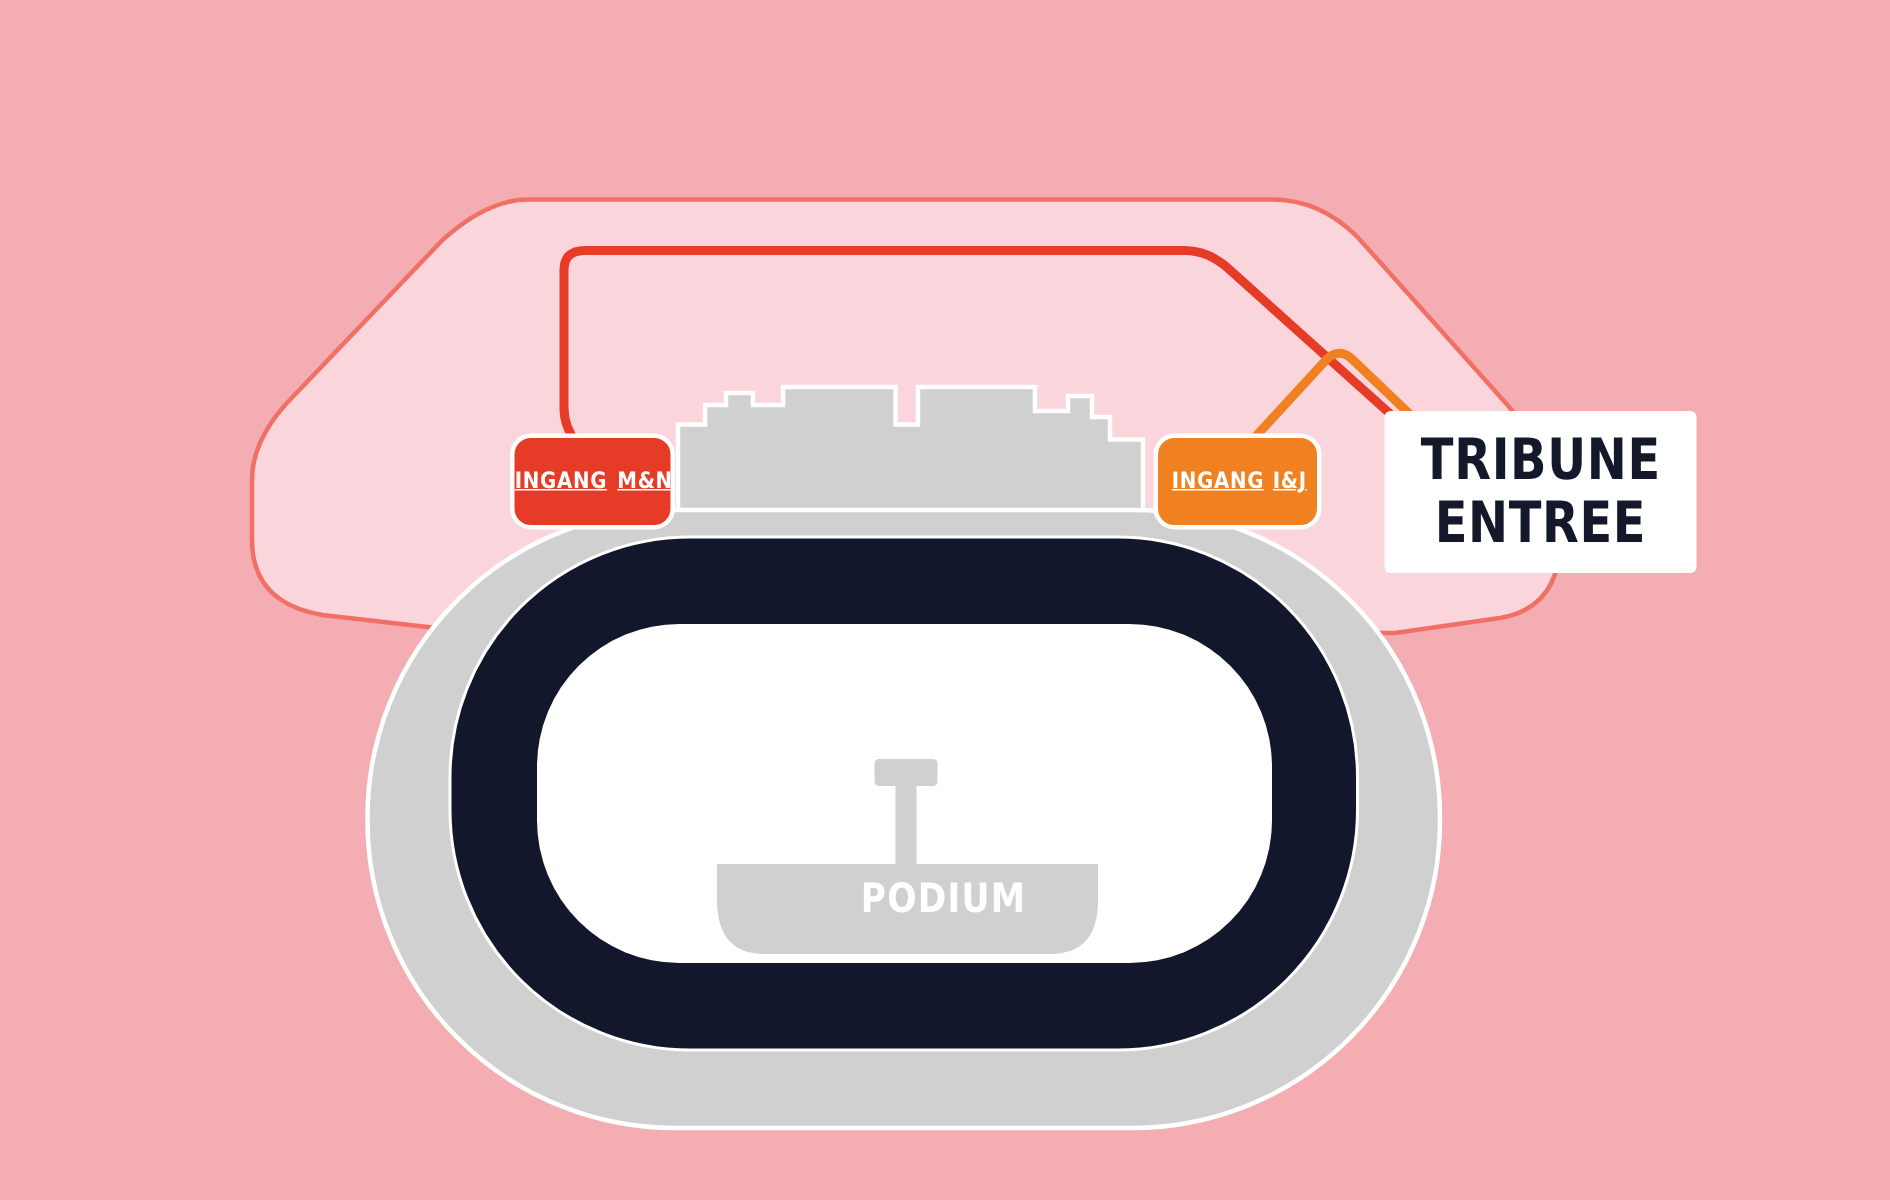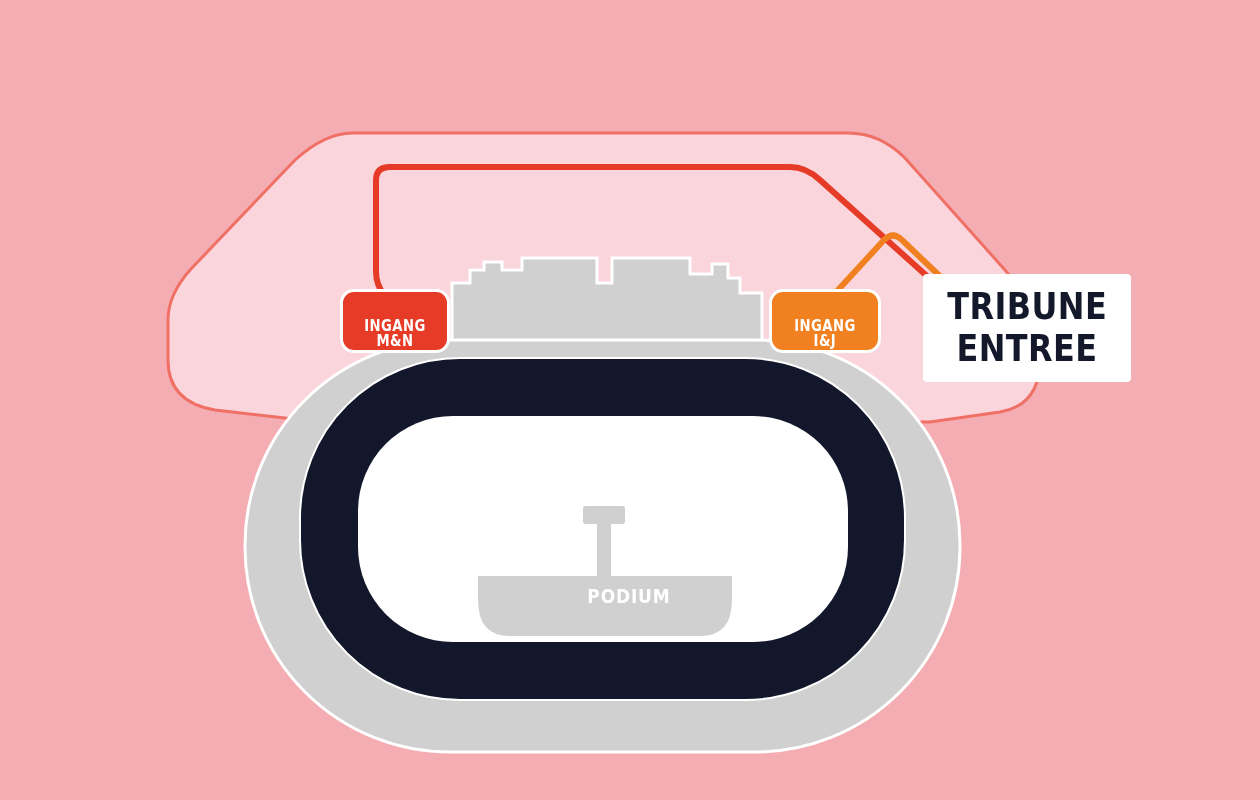--- a/index.html
+++ b/index.html
@@ -6,40 +6,40 @@
   body {
     width: 1260px; height: 800px; overflow: hidden;
     background: #f4adb2;
     font-family: "DejaVu Sans Condensed", "DejaVu Sans", "Liberation Sans", sans-serif;
     position: relative;
   }
   #stage { position: absolute; left: 0; top: 0; width: 1260px; height: 800px; }
   svg#map { position: absolute; left: 0; top: 0; }
   .label {
     position: absolute; box-sizing: border-box;
-    display: flex; flex-direction: column; align-items: center; justify-content: flex-end;
+    display: flex; flex-direction: row; align-items: center; justify-content: center;
     color: #ffffff; font-weight: bold; text-align: center;
     border: 3px solid #ffffff; border-radius: 14px;
     font-family: "DejaVu Sans", "Liberation Sans", sans-serif;
-    letter-spacing: 0.5px; line-height: 1.05;
+    letter-spacing: 0.5px; line-height: 1.05; text-decoration: underline;
   }
   .label span { display: block; font-size: 15px; transform: scaleX(0.88); }
   #gate-mn { left: 340px; top: 289px; width: 110px; height: 64px; }
   #gate-ij { left: 769px; top: 289px; width: 112px; height: 64px; }
   #tribune {
     position: absolute; left: 923px; top: 274px; width: 208px; height: 108px;
     background: #ffffff; border-radius: 4px;
     display: flex; flex-direction: column; align-items: center; justify-content: center;
     color: #14182b; font-weight: bold; font-family: "DejaVu Sans", "Liberation Sans", sans-serif;
     line-height: 1.1;
   }
   #tribune span { display: block; font-size: 38px; transform: scaleX(0.84); letter-spacing: 0.5px; }
   #podium-label {
     position: absolute; left: 478px; top: 584px; width: 302px; text-align: center;
-    color: #ffffff; font-weight: bold; font-size: 20px;
+    color: #ffffff; font-weight: bold; font-size: 27px;
     font-family: "DejaVu Sans", "Liberation Sans", sans-serif;
     letter-spacing: 1px;
   }
   #podium-label span { display: inline-block; transform: scaleX(0.85); }
   #logo {
     position: absolute; left: 895px; top: 44px; width: 275px; height: 104px;
     color: #111111; font-weight: bold; font-family: "DejaVu Sans", "Liberation Sans", sans-serif;
   }
   #logo .l1 { position: absolute; left: 28px; top: 0px; font-size: 24px; transform: scaleX(0.8); transform-origin: left; }
   #logo .l2 { position: absolute; left: 20px; top: 24px; font-size: 40px; transform: scaleX(0.69); transform-origin: left; letter-spacing: 0px; }

